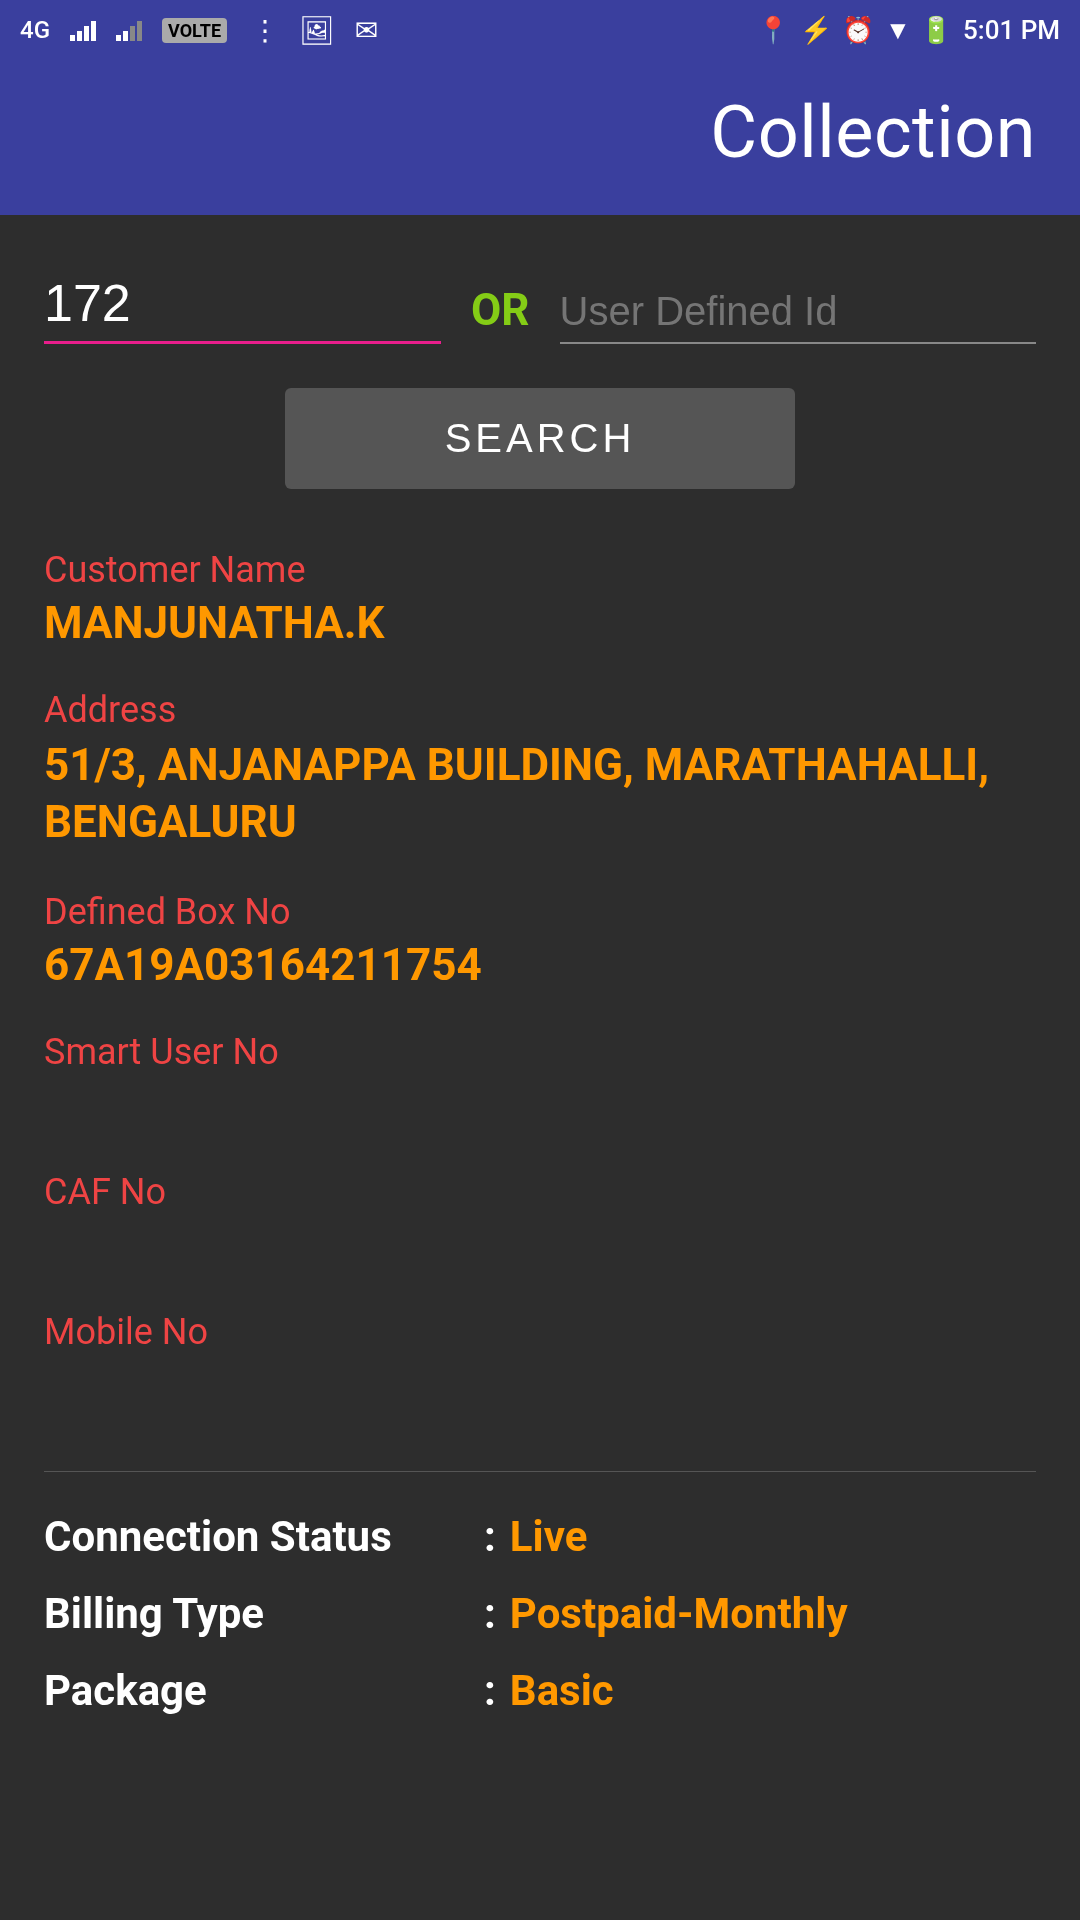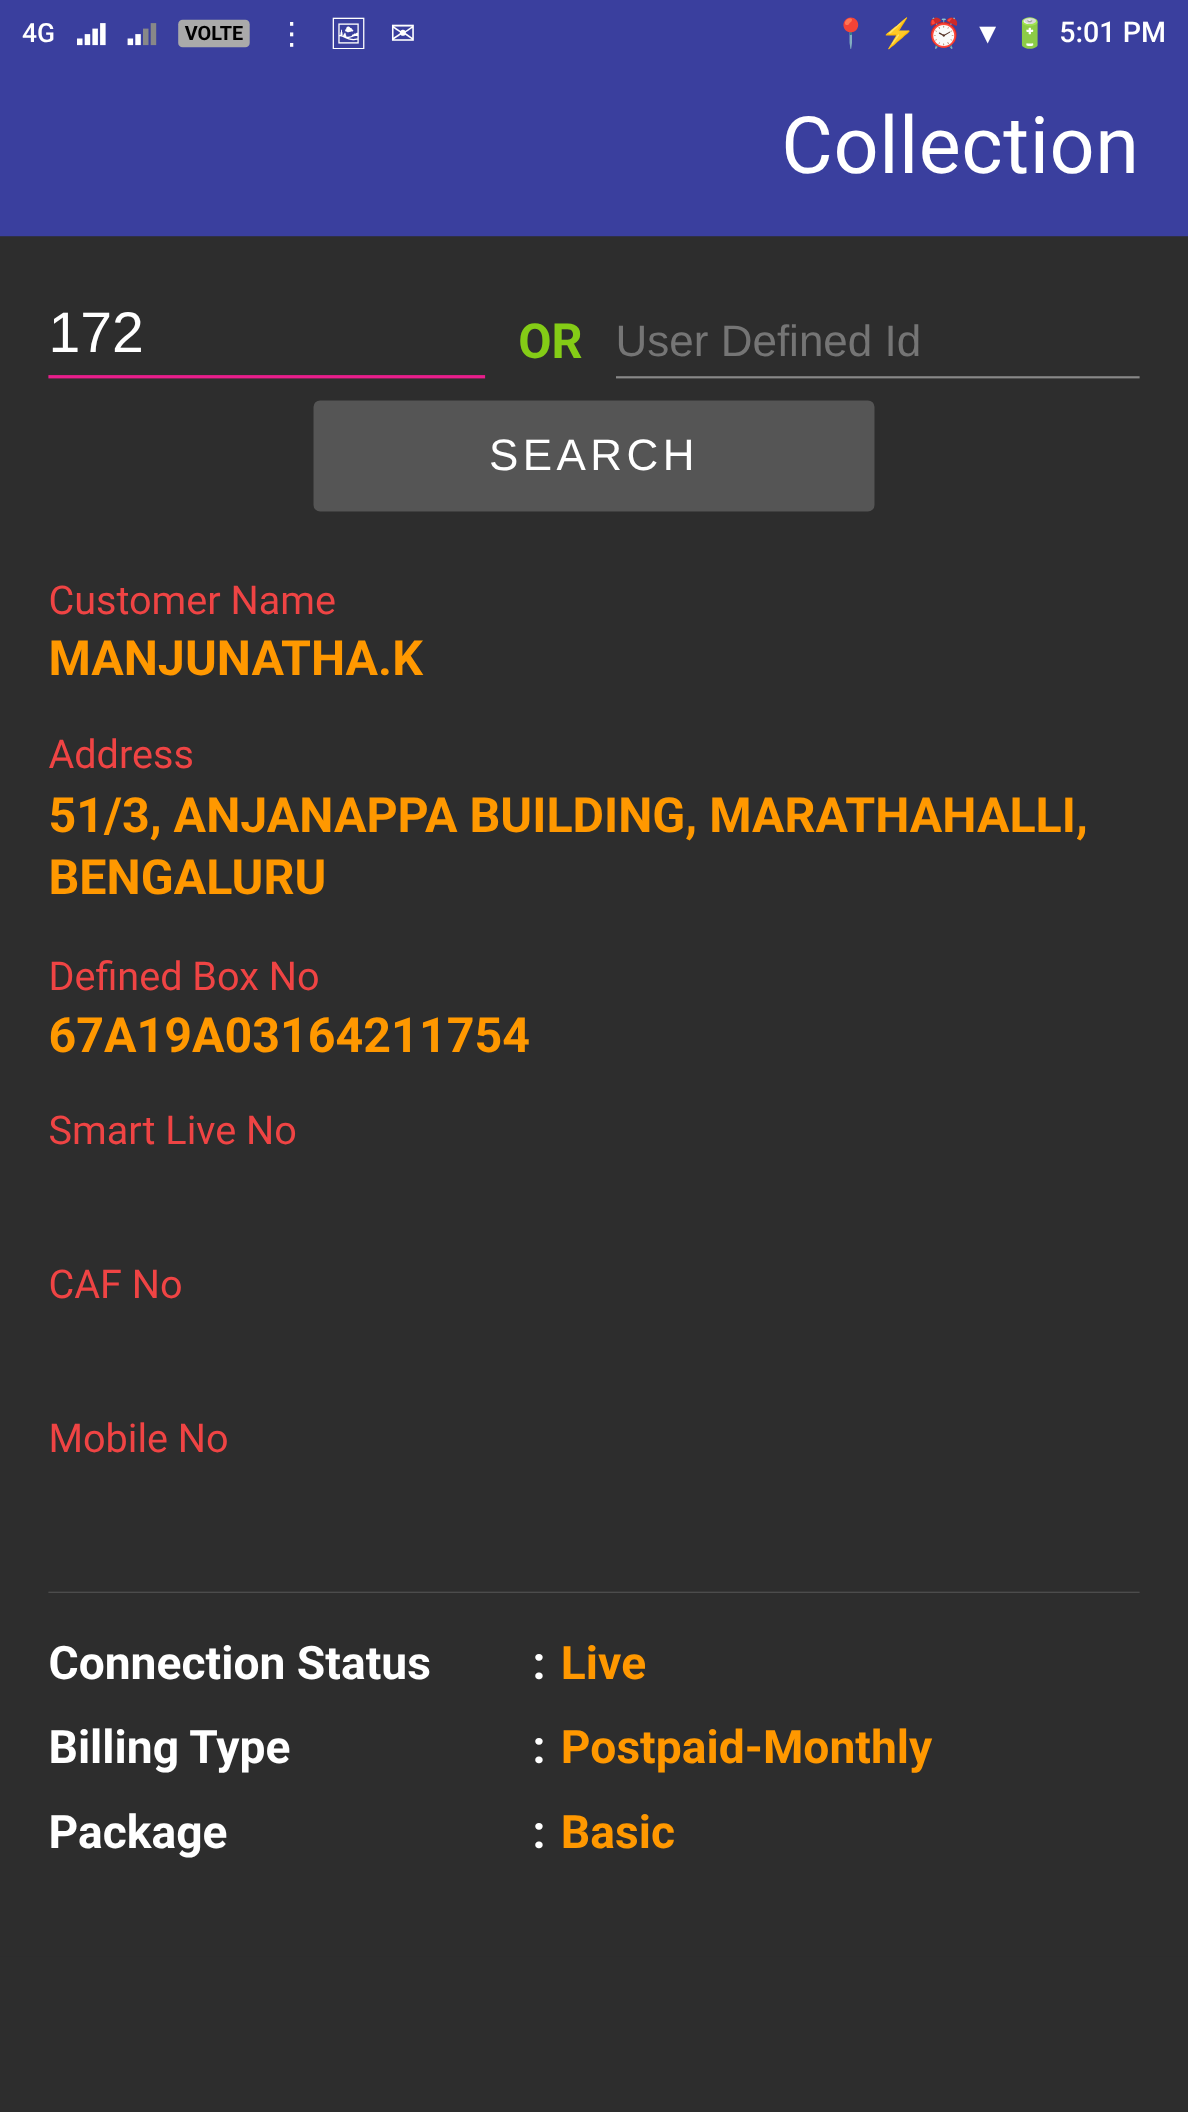--- a/index.html
+++ b/index.html
@@ -89,21 +89,21 @@
     .main-content {
       background-color: #2d2d2d;
       padding: 50px 44px 60px 44px;
     }
 
     
     .search-section {
       display: flex;
       align-items: flex-end;
       gap: 0;
-      margin-bottom: 20px;
+      margin-bottom: 44px;
     }
 
     .search-input-wrap {
       flex: 1;
       border-bottom: 3px solid #e91e8c;
       margin-right: 30px;
     }
 
     .search-input {
       background: transparent;
@@ -285,21 +285,21 @@
 
   <div class="detail-label">Customer Name</div>
   <div class="detail-value">MANJUNATHA.K</div>
 
   <div class="detail-label">Address</div>
   <div class="detail-value-orange">51/3, ANJANAPPA BUILDING, MARATHAHALLI, BENGALURU</div>
 
   <div class="detail-label">Defined Box No</div>
   <div class="detail-value">67A19A03164211754</div>
 
-  <div class="detail-label">Smart Live No</div>
+  <div class="detail-label">Smart User No</div>
   <div class="detail-empty"></div>
 
   <div class="detail-label">CAF No</div>
   <div class="detail-empty"></div>
 
   <div class="detail-label">Mobile No</div>
   <div class="detail-empty" style="margin-bottom: 60px;"></div>
 
   <hr class="divider">
 

